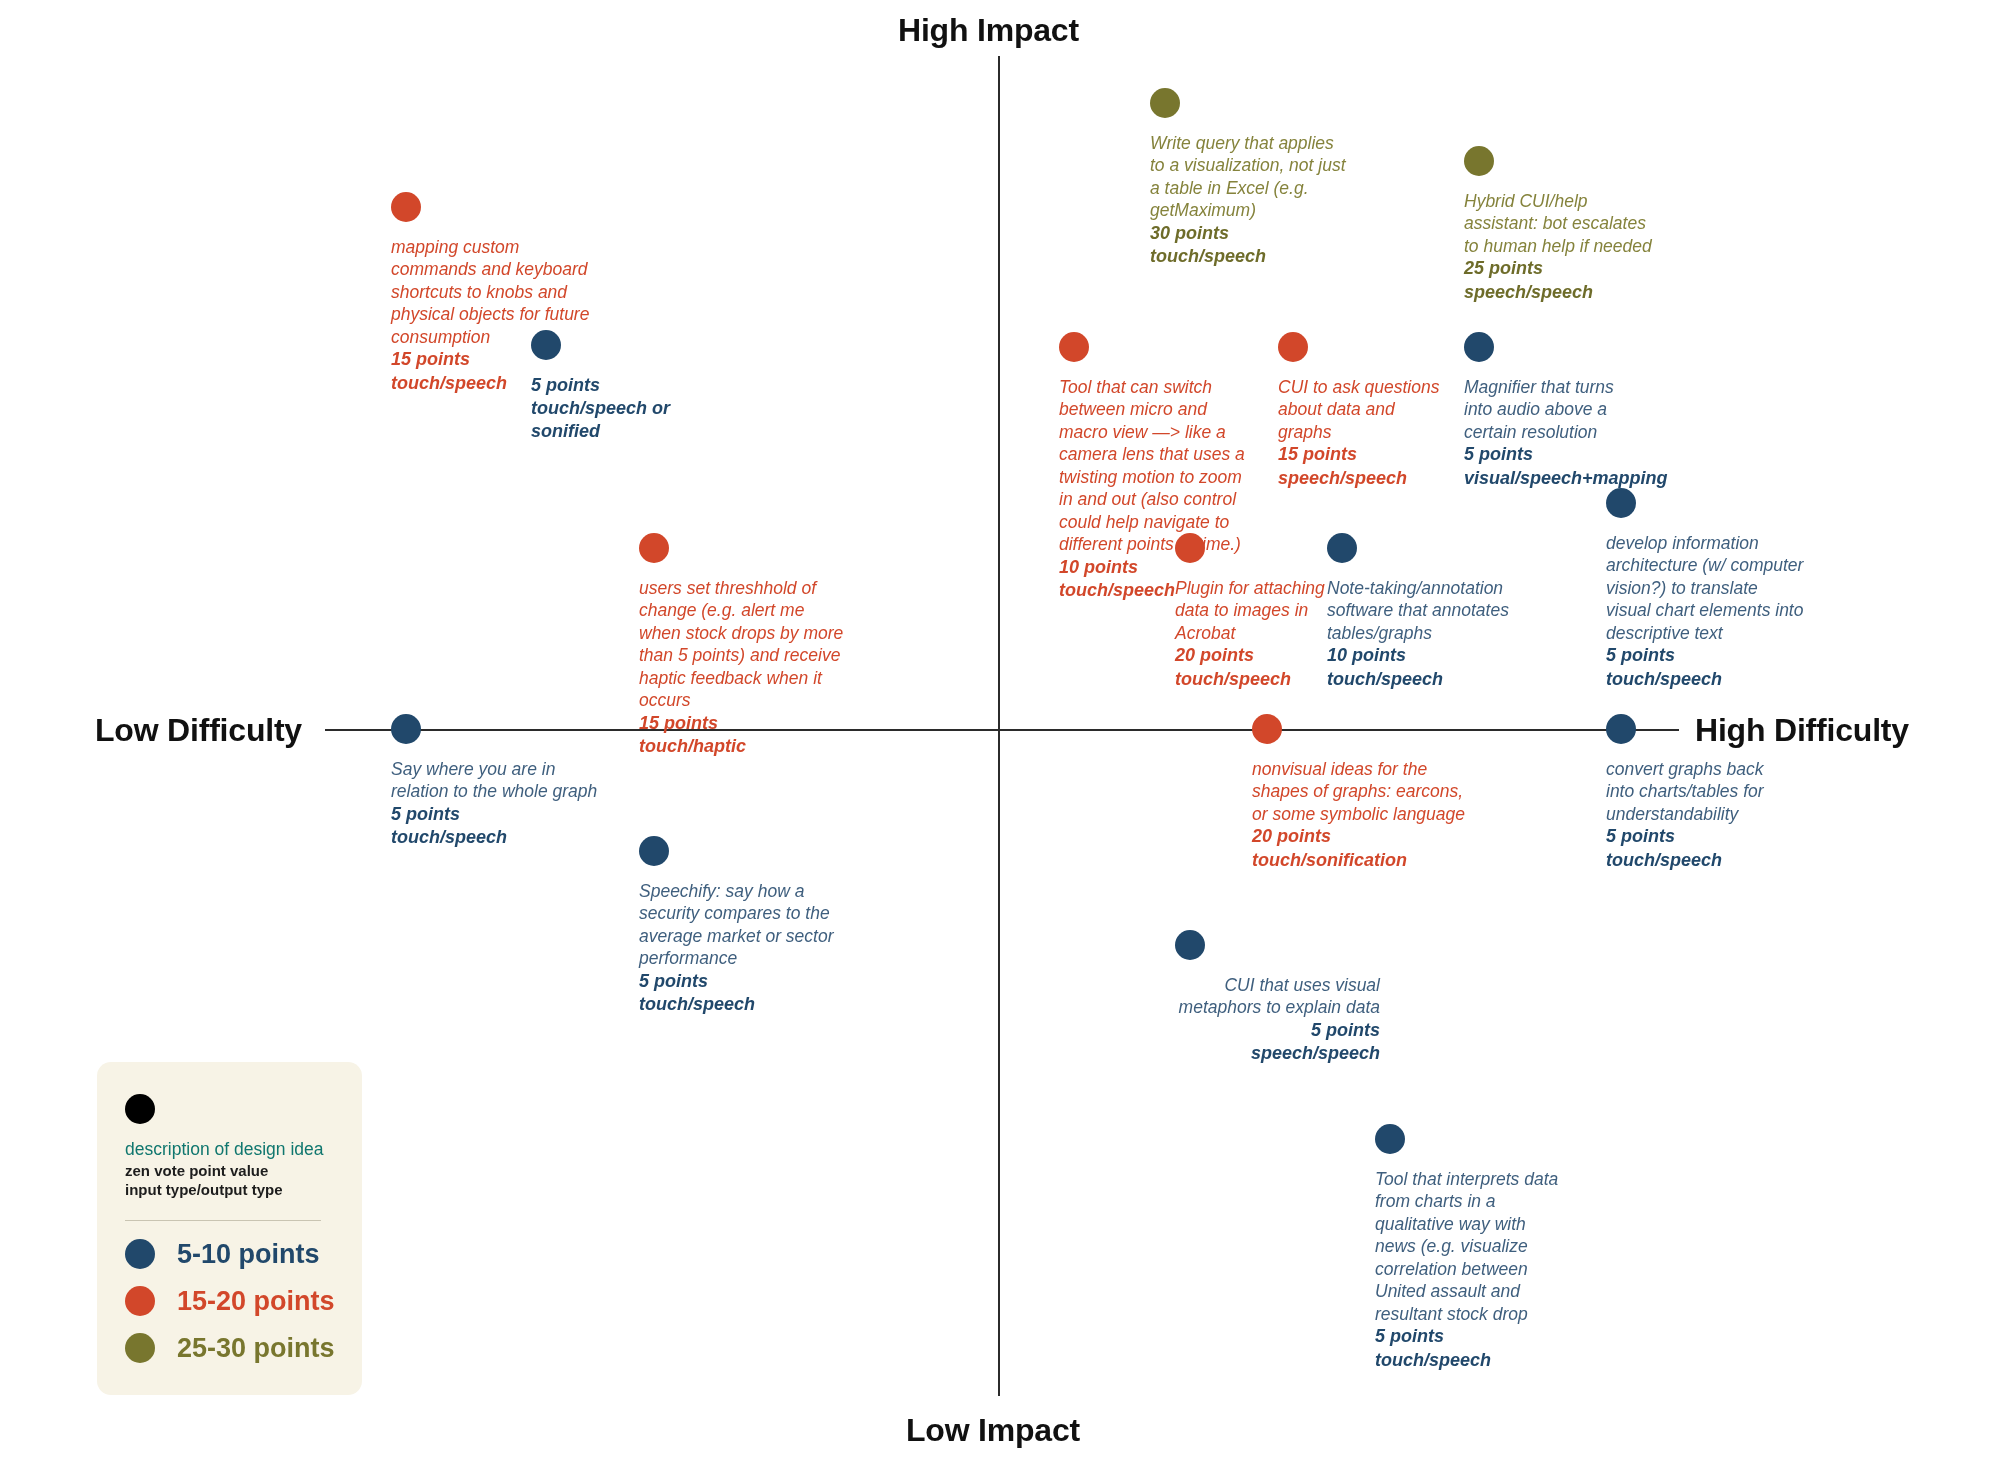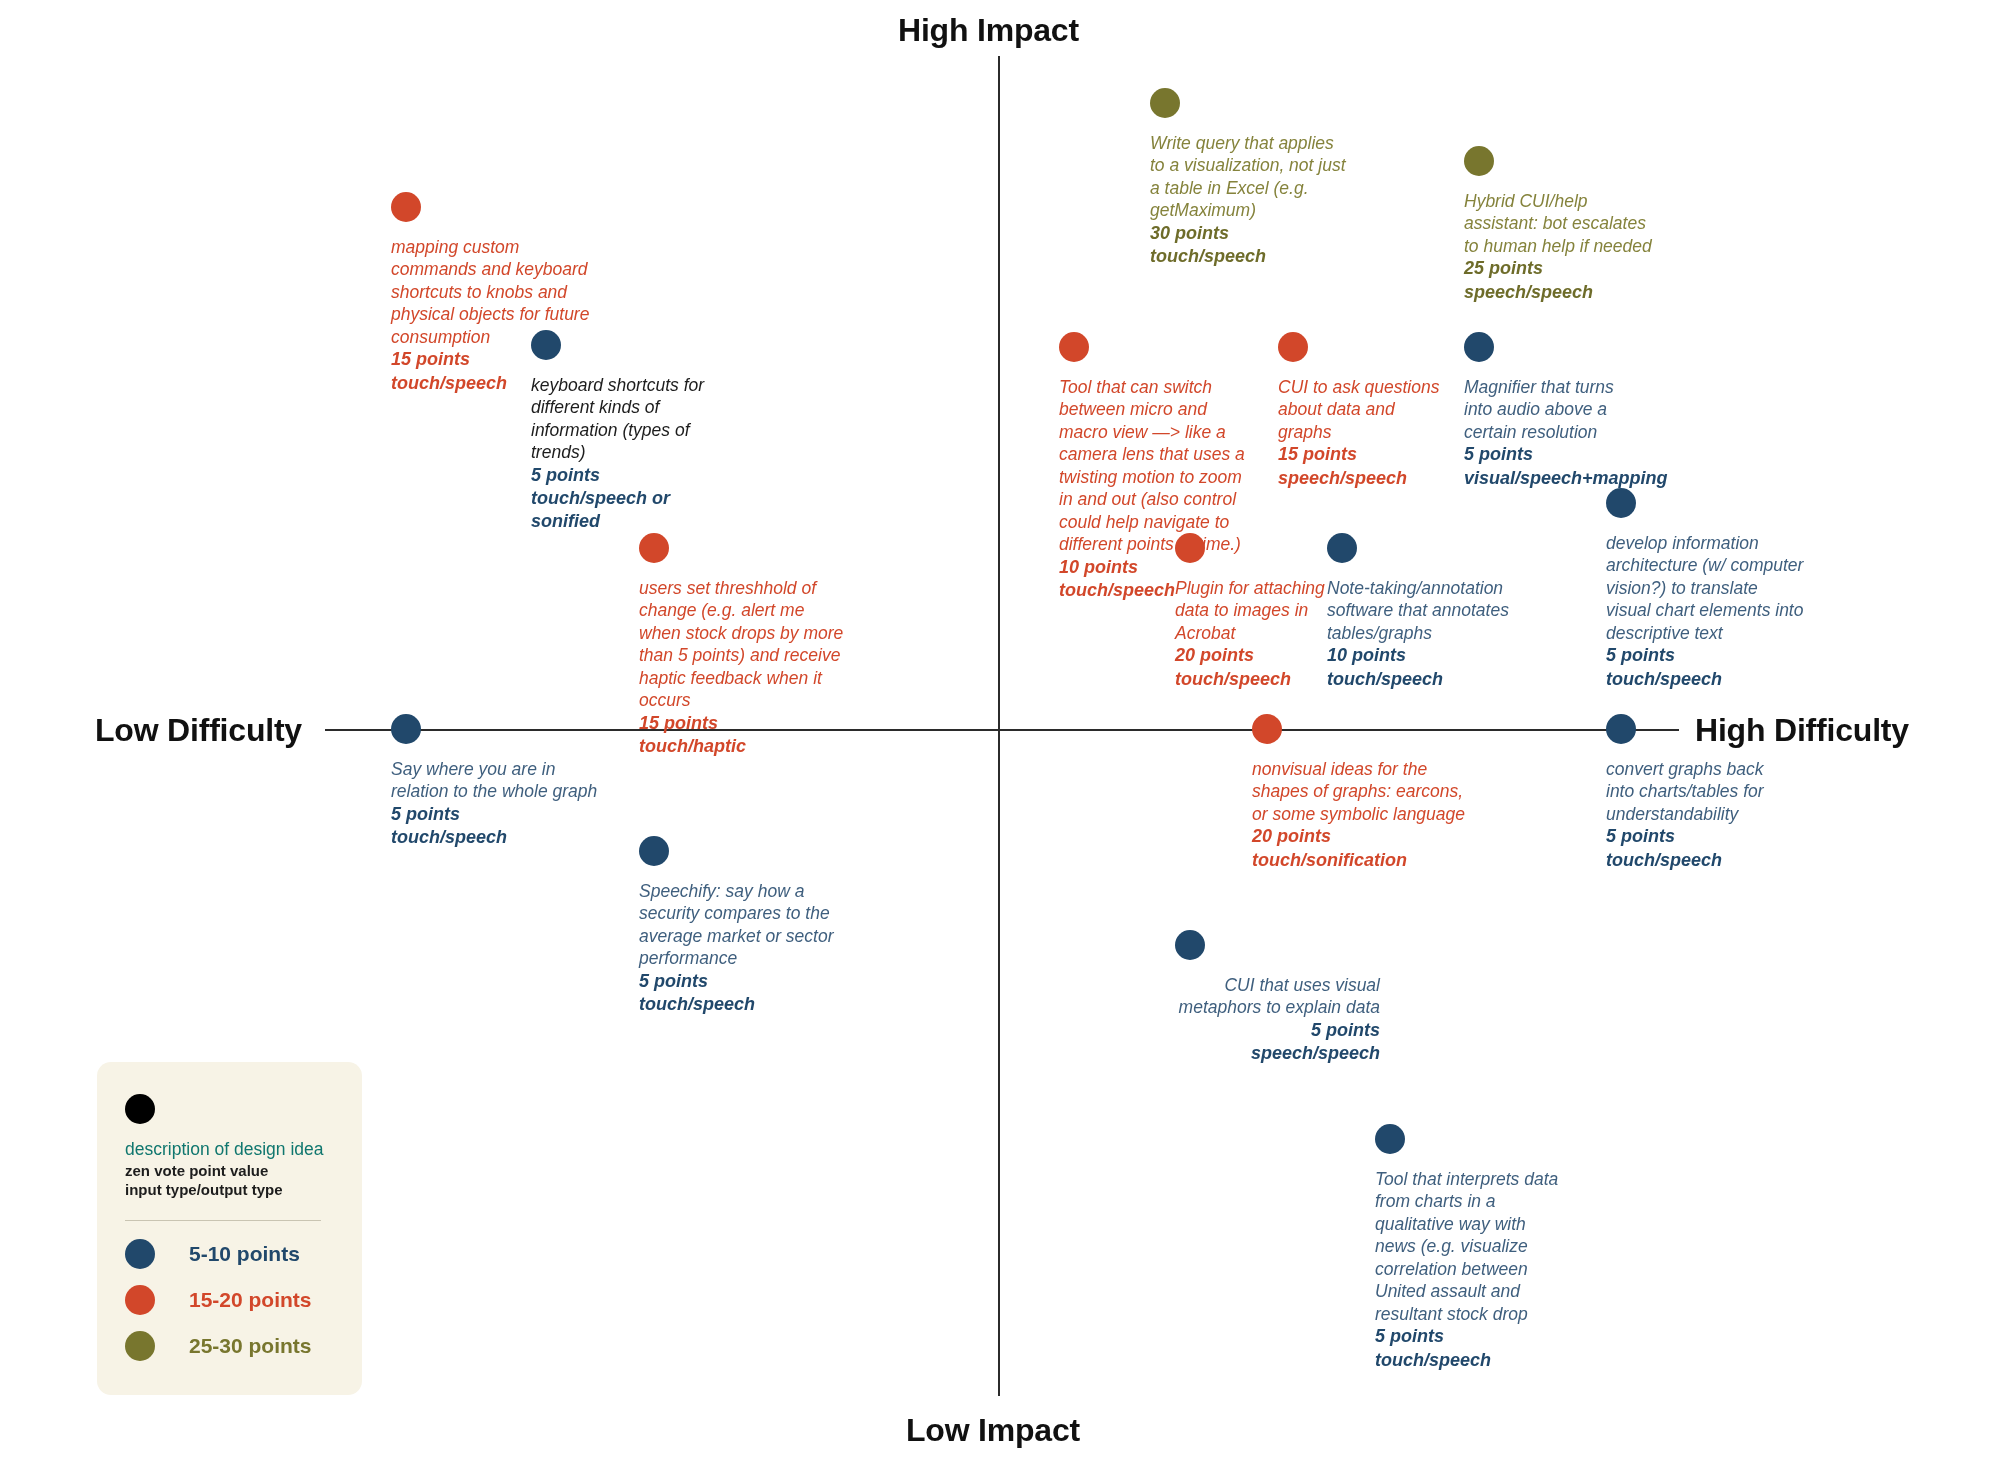--- a/index.html
+++ b/index.html
@@ -118,21 +118,21 @@
   #legend .rule {
     height: 1px; background: #c9c4b2; margin: 20px 0 18px 0; width: 196px;
   }
   .legend-row {
     display: flex; align-items: center; margin-bottom: 16px;
   }
   .legend-row .swatch {
     width: 30px; height: 30px; border-radius: 50%; flex: 0 0 30px;
   }
   .legend-row .lbl {
-    font-size: 21px; font-weight: bold; margin-left: 34px; white-space: nowrap;
+    font-size: 27px; font-weight: bold; margin-left: 22px; white-space: nowrap;
   }
   .sw-blue  { background: #21486b; }
   .sw-red   { background: #d2472a; }
   .sw-olive { background: #78762e; }
   .lbl-blue  { color: #21486b; }
   .lbl-red   { color: #d2472a; }
   .lbl-olive { color: #78762e; }
 </style>
 </head>
 <body>
@@ -149,21 +149,20 @@
 
   <div class="note c-red" style="left:391px; top:192px; width:205px;">
     <span class="dot"></span>
     <p class="desc">mapping custom commands and keyboard shortcuts to knobs and physical objects for future consumption</p>
     <p class="pts">15 points</p>
     <p class="io">touch/speech</p>
   </div>
 
   <div class="note c-blue dark-desc" style="left:531px; top:330px; width:180px;">
     <span class="dot"></span>
-    <p class="desc">keyboard shortcuts for different kinds of information (types of trends)</p>
     <p class="pts">5 points</p>
     <p class="io">touch/speech or sonified</p>
   </div>
 
   <div class="note c-red" style="left:639px; top:533px; width:210px;">
     <span class="dot"></span>
     <p class="desc">users set threshhold of change (e.g. alert me when stock drops by more than 5 points) and receive haptic feedback when it occurs</p>
     <p class="pts">15 points</p>
     <p class="io">touch/haptic</p>
   </div>

